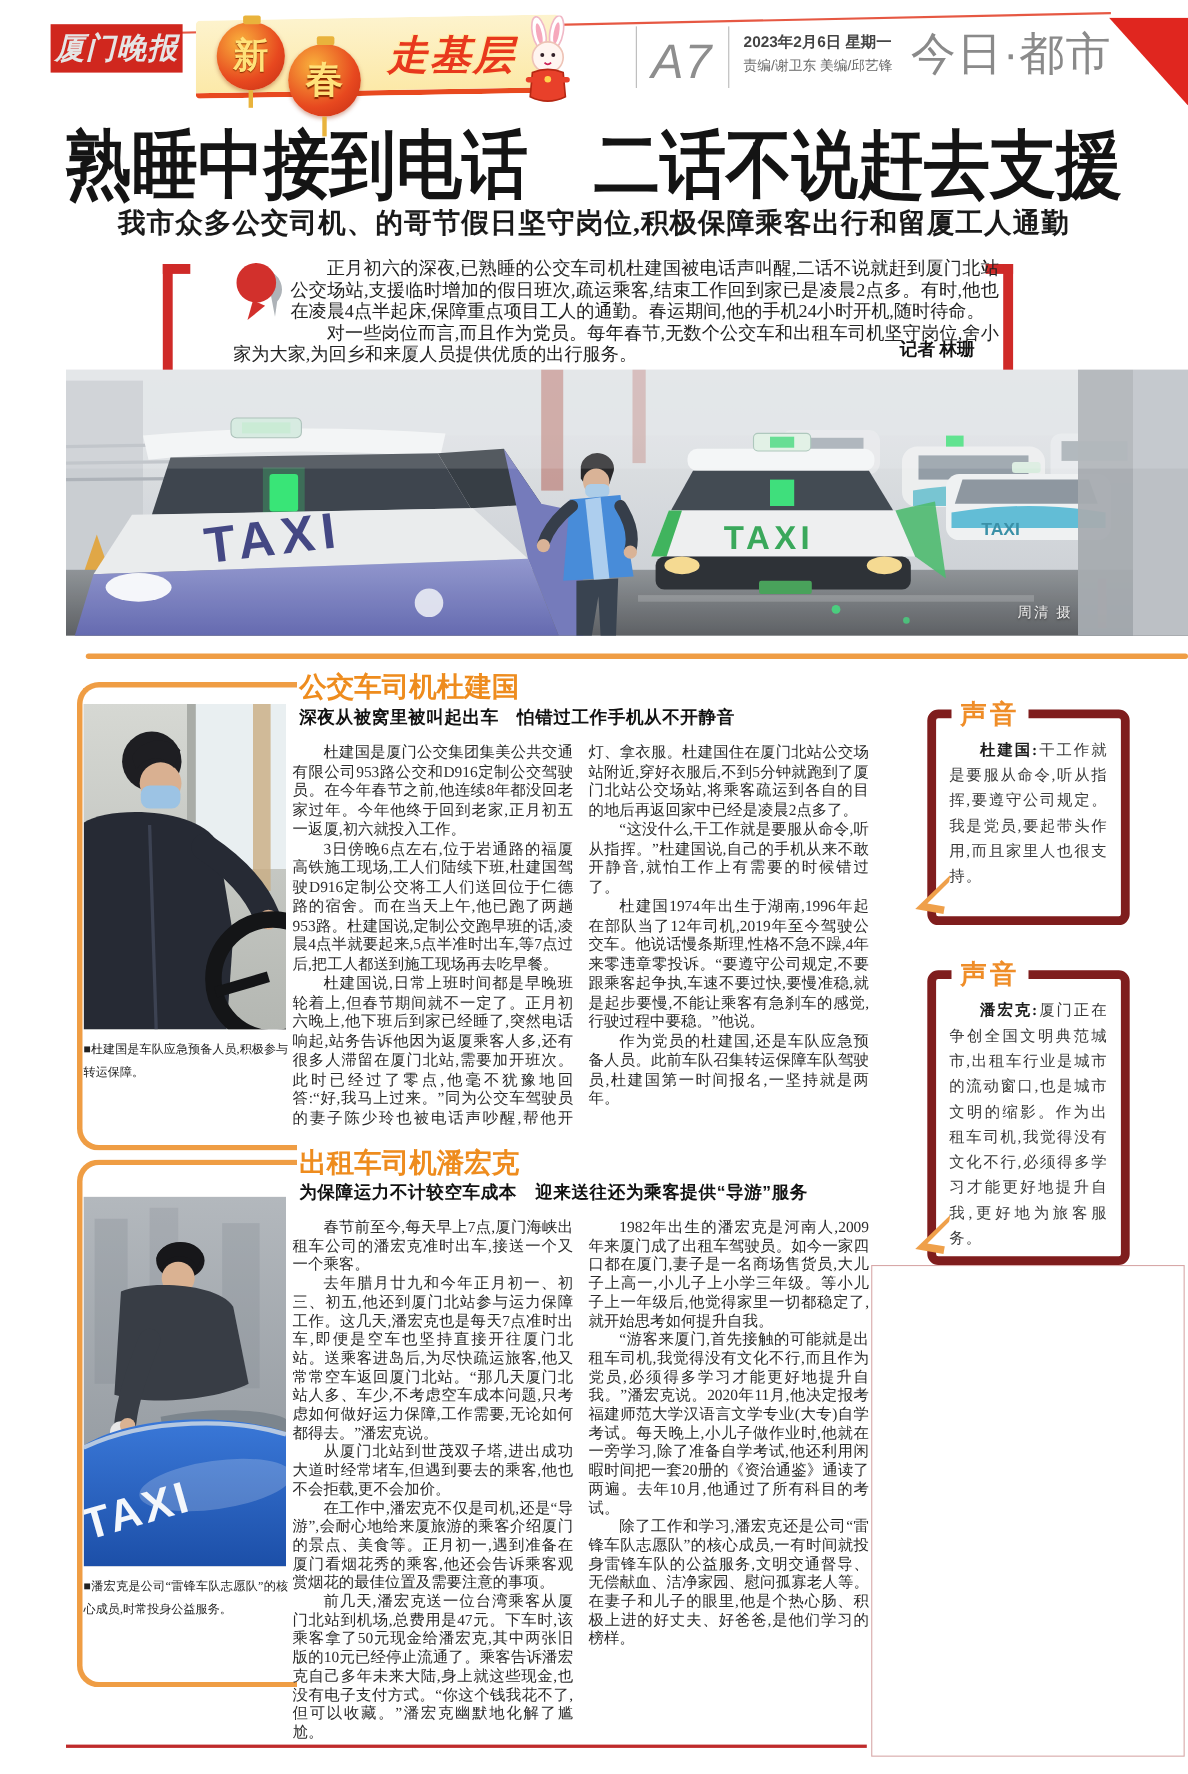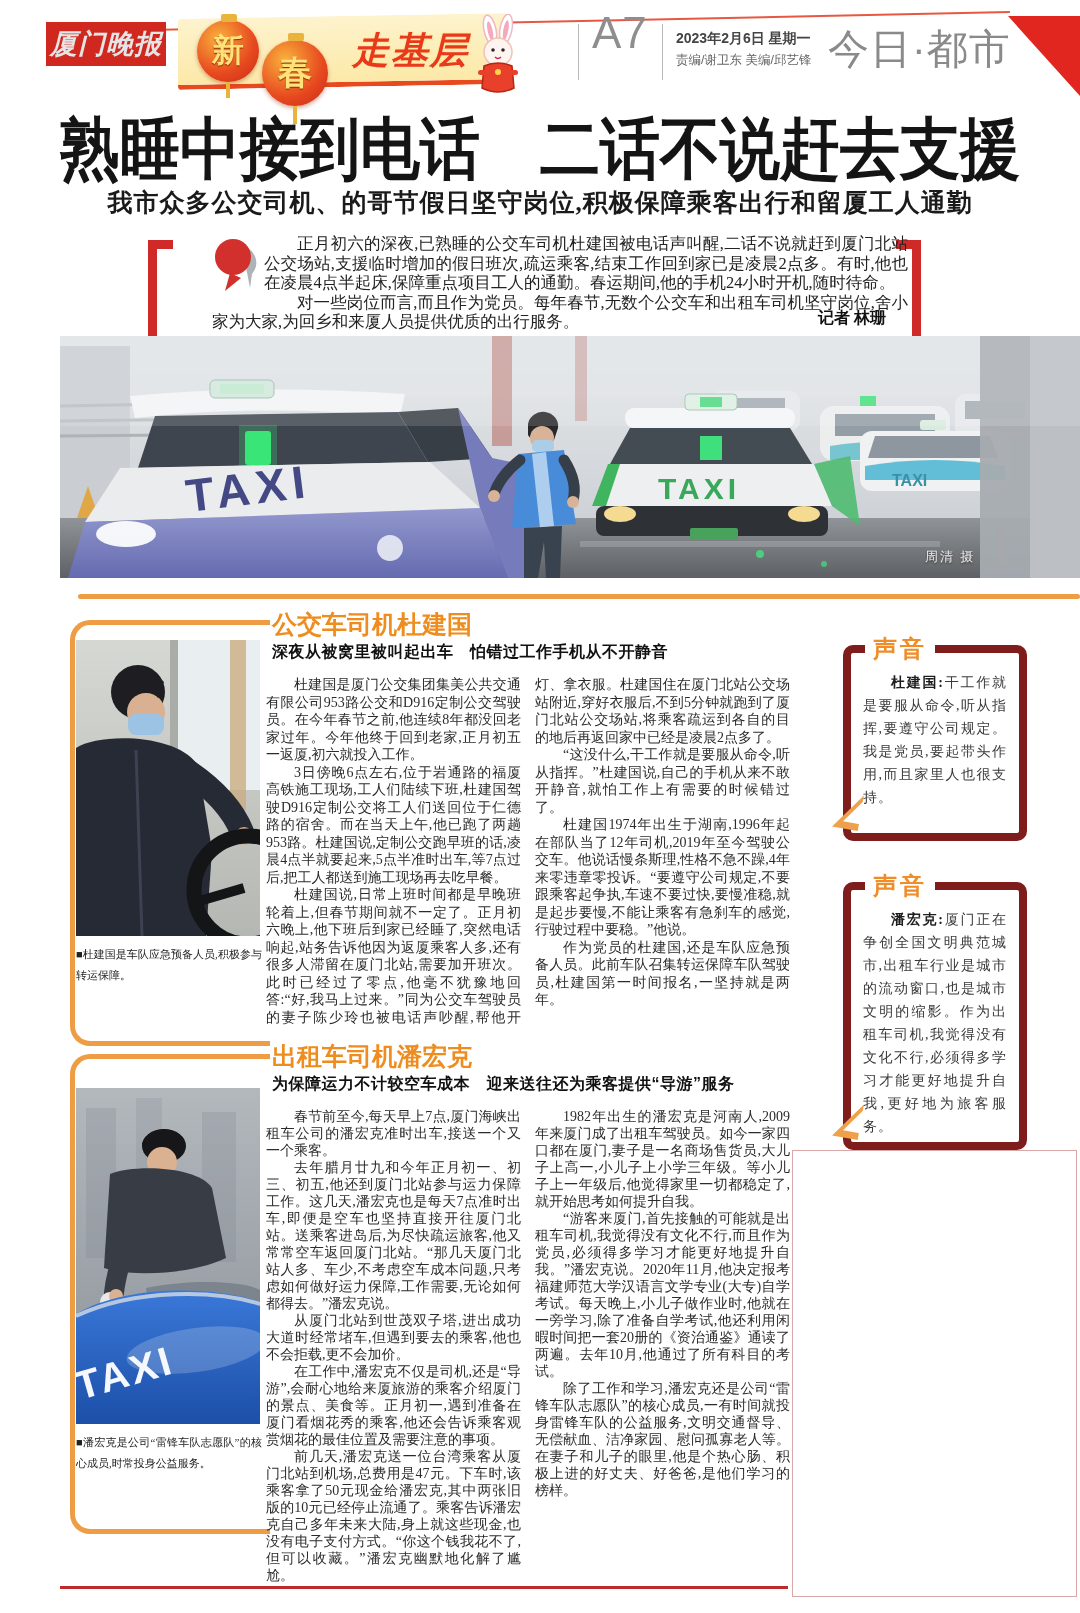--- a/index.html
+++ b/index.html
@@ -116,21 +116,21 @@
     <circle cx="23" cy="36" r="1.8" fill="#33222a"></circle>
       <circle cx="33" cy="36" r="1.8" fill="#33222a"></circle>
     <path d="M25,43 Q28,46 31,43" stroke="#c25" stroke-width="1.5" fill="none"></path>
     <path d="M14,52 Q28,46 42,52 L44,74 Q28,82 12,74 Z" fill="#e8402a" stroke="#b52713" stroke-width="1.5"></path>
     <circle cx="28" cy="58" r="3" fill="#ffd34d"></circle>
     <rect x="8" y="56" width="10" height="5" rx="2.5" fill="#e8402a"></rect>
     <rect x="38" y="56" width="10" height="5" rx="2.5" fill="#e8402a"></rect>
   </svg>
 
   <div class="abs hsep" style="left:578px;top:24px;height:56px;"></div>
-  <div class="abs pageno sans" style="left:592px;top:8px;">A7</div>
+  <div class="abs pageno sans" style="left:592px;top:32px;font-style:italic;">A7</div>
   <div class="abs hsep" style="left:662px;top:24px;height:56px;"></div>
   <div class="abs dateline sans" style="left:676px;top:30px;">2023年2月6日 星期一</div>
   <div class="abs editorsline sans" style="left:676px;top:52px;">责编/谢卫东 美编/邱艺锋</div>
   <div class="abs sectionname sans" style="left:828px;top:22px;">今日·都市</div>
   <div class="abs flag"></div>
 
   <h1 class="abs headline sans" style="margin:0;">熟睡中接到电话　二话不说赶去支援</h1>
   <h2 class="abs subhead" style="margin:0;">我市众多公交司机、的哥节假日坚守岗位,积极保障乘客出行和留厦工人通勤</h2>
 
   <div class="abs bracket l"></div>

